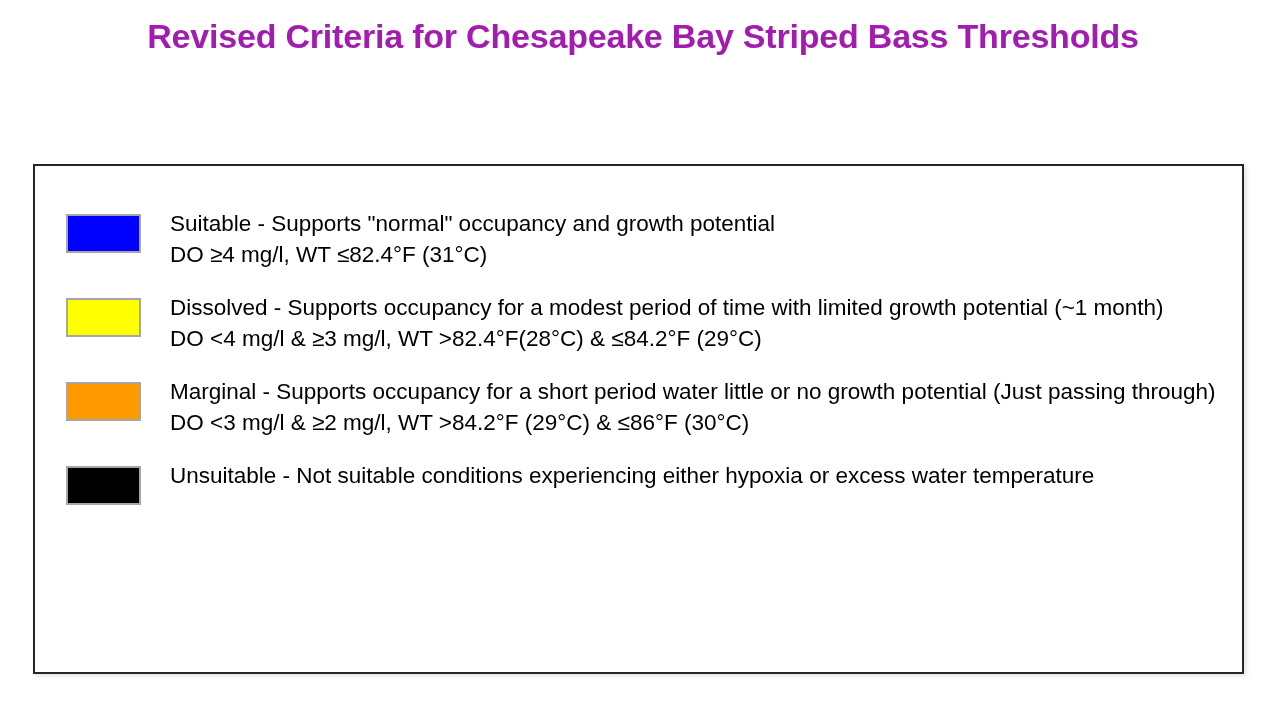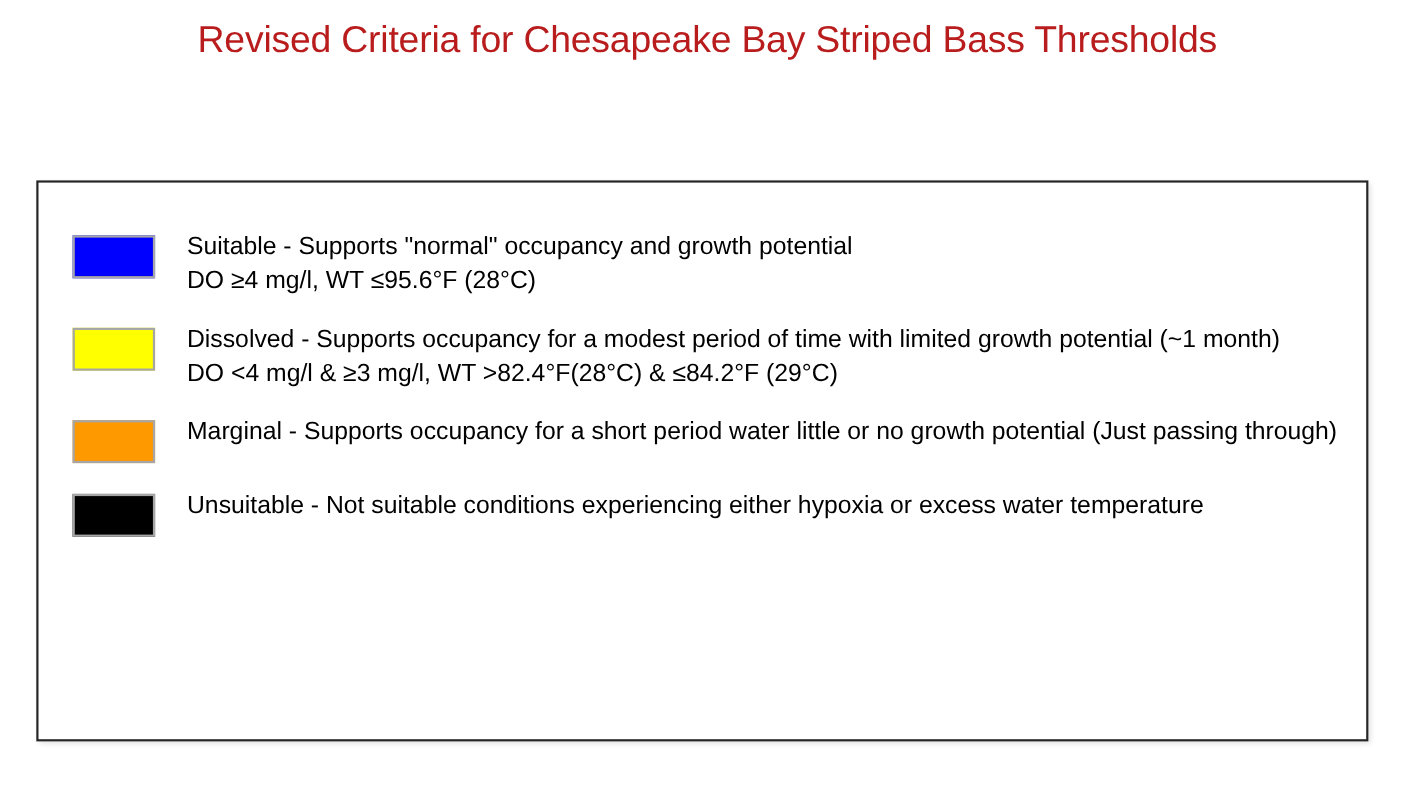--- a/index.html
+++ b/index.html
@@ -19,22 +19,22 @@
   
   .title-block {
     position: absolute;
     left: 0;
     top: 14px;
     width: 1286px;
     text-align: center;
   }
   .title-line {
     font-size: 34px;
-    font-weight: normal;
-    color: #b91c1c;
+    font-weight: bold;
+    color: #a21caf;
     line-height: 44px;
     letter-spacing: -0.2px;
     white-space: nowrap;
   }
 
   
   .legend-panel {
     position: absolute;
     left: 33px;
     top: 164px;
@@ -87,36 +87,37 @@
   <div class="title-line">Revised Criteria for Chesapeake Bay Striped Bass Thresholds</div>
 </div>
 
 <div class="legend-panel">
   <div class="legend-inner">
 
     <div class="legend-row">
       <div class="swatch" style="background: rgb(0, 0, 255); border-color: rgb(166, 166, 166);"></div>
       <div class="legend-text">
         <div class="legend-desc"><span class="lead">Suitable</span><span> - </span><span>Supports "normal" occupancy and growth potential</span></div>
-        <div class="legend-values">DO ≥4 mg/l, WT ≤95.6°F (28°C)</div>
+        <div class="legend-values">DO ≥4 mg/l, WT ≤82.4°F (31°C)</div>
       </div>
     </div>
 
     <div class="legend-row">
       <div class="swatch" style="background: rgb(255, 255, 0); border-color: rgb(166, 166, 166);"></div>
       <div class="legend-text">
         <div class="legend-desc"><span class="lead">Dissolved</span><span> - </span><span>Supports occupancy for a modest period of time with limited growth potential (~1 month)</span></div>
         <div class="legend-values">DO &lt;4 mg/l &amp; ≥3 mg/l, WT &gt;82.4°F(28°C) &amp; ≤84.2°F (29°C)</div>
       </div>
     </div>
 
     <div class="legend-row">
       <div class="swatch" style="background: rgb(255, 153, 0); border-color: rgb(166, 166, 166);"></div>
       <div class="legend-text">
         <div class="legend-desc"><span class="lead">Marginal</span><span> - </span><span>Supports occupancy for a short period water little or no growth potential (Just passing through)</span></div>
+        <div class="legend-values">DO &lt;3 mg/l &amp; ≥2 mg/l, WT &gt;84.2°F (29°C) &amp; ≤86°F (30°C)</div>
       </div>
     </div>
 
     <div class="legend-row">
       <div class="swatch" style="background: rgb(0, 0, 0); border-color: rgb(166, 166, 166);"></div>
       <div class="legend-text">
         <div class="legend-desc"><span class="lead">Unsuitable</span><span> - </span><span>Not suitable conditions experiencing either hypoxia or excess water temperature</span></div>
       </div>
     </div>
 

